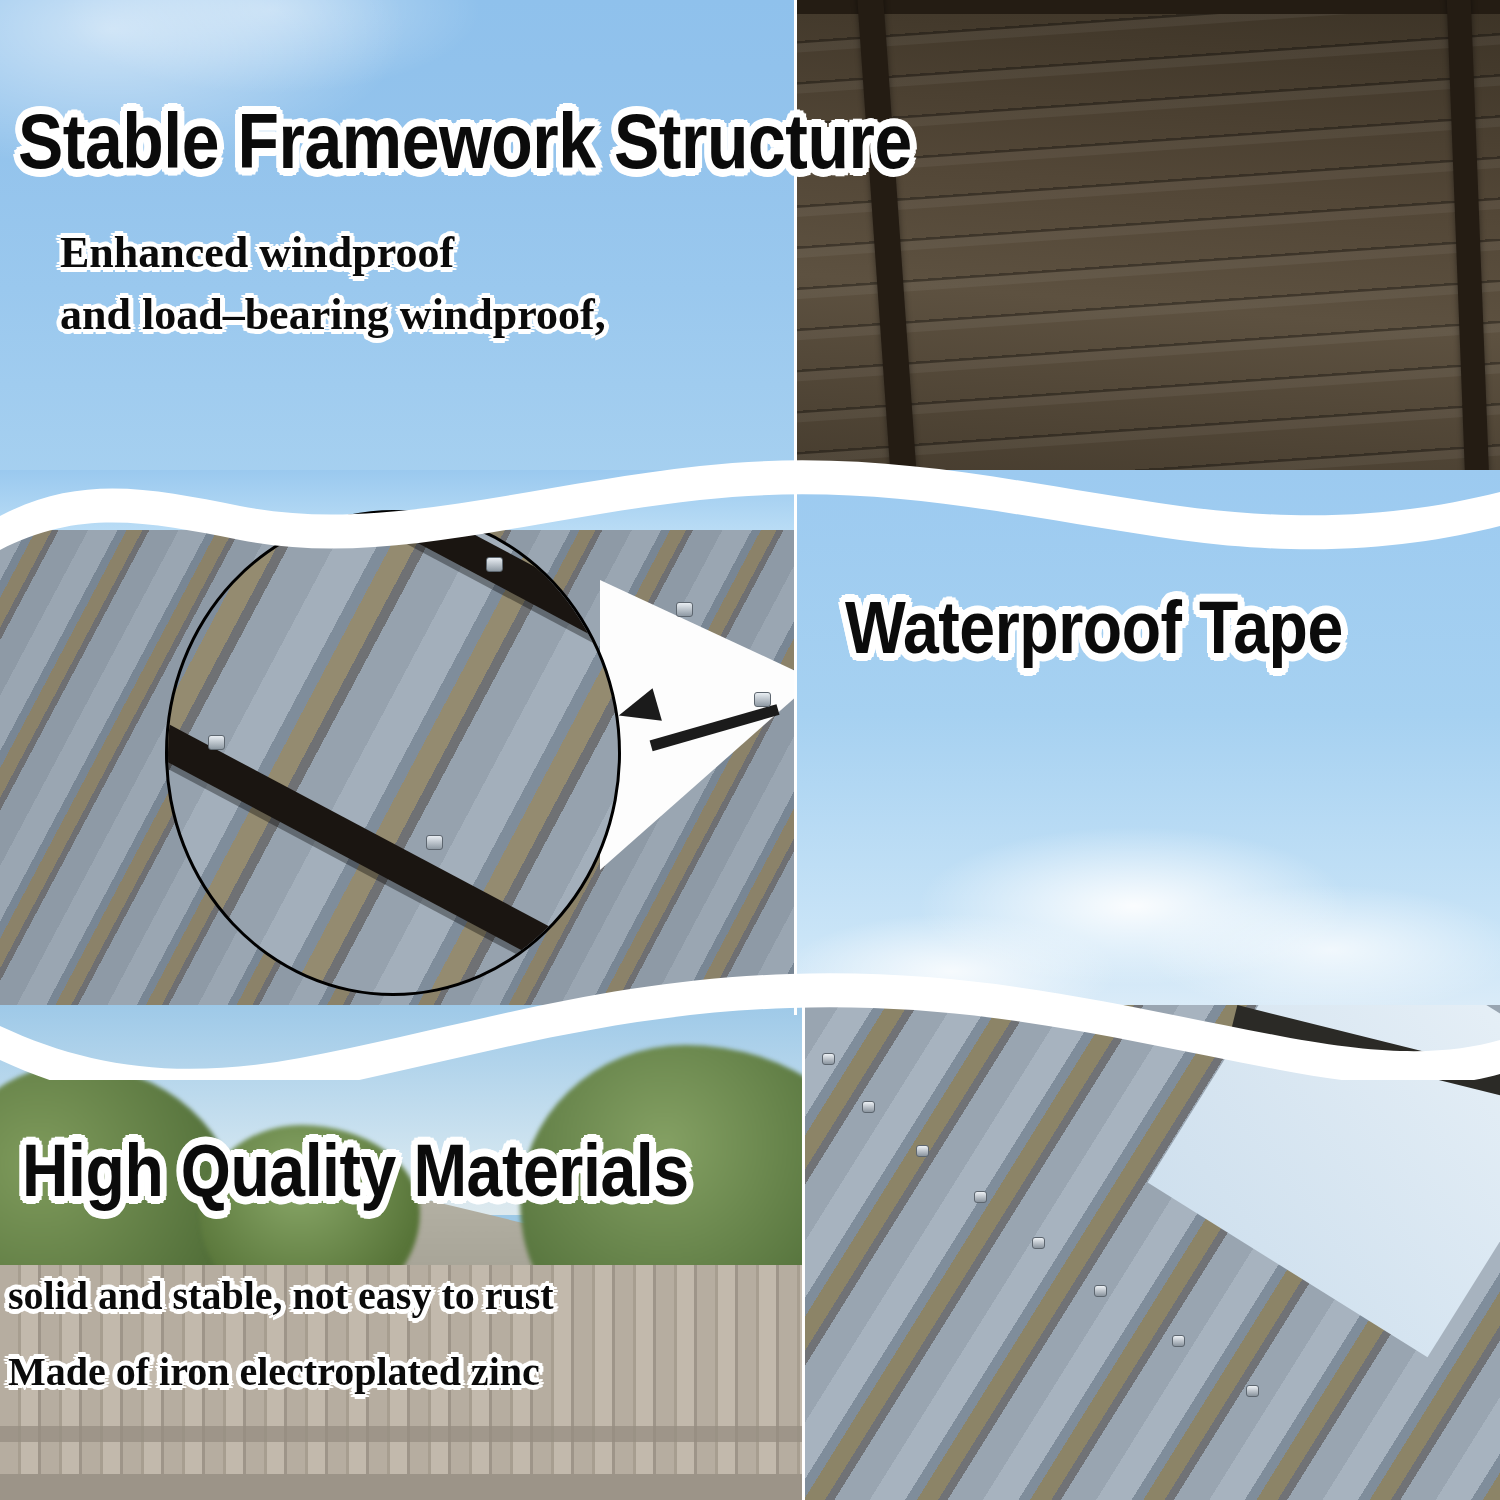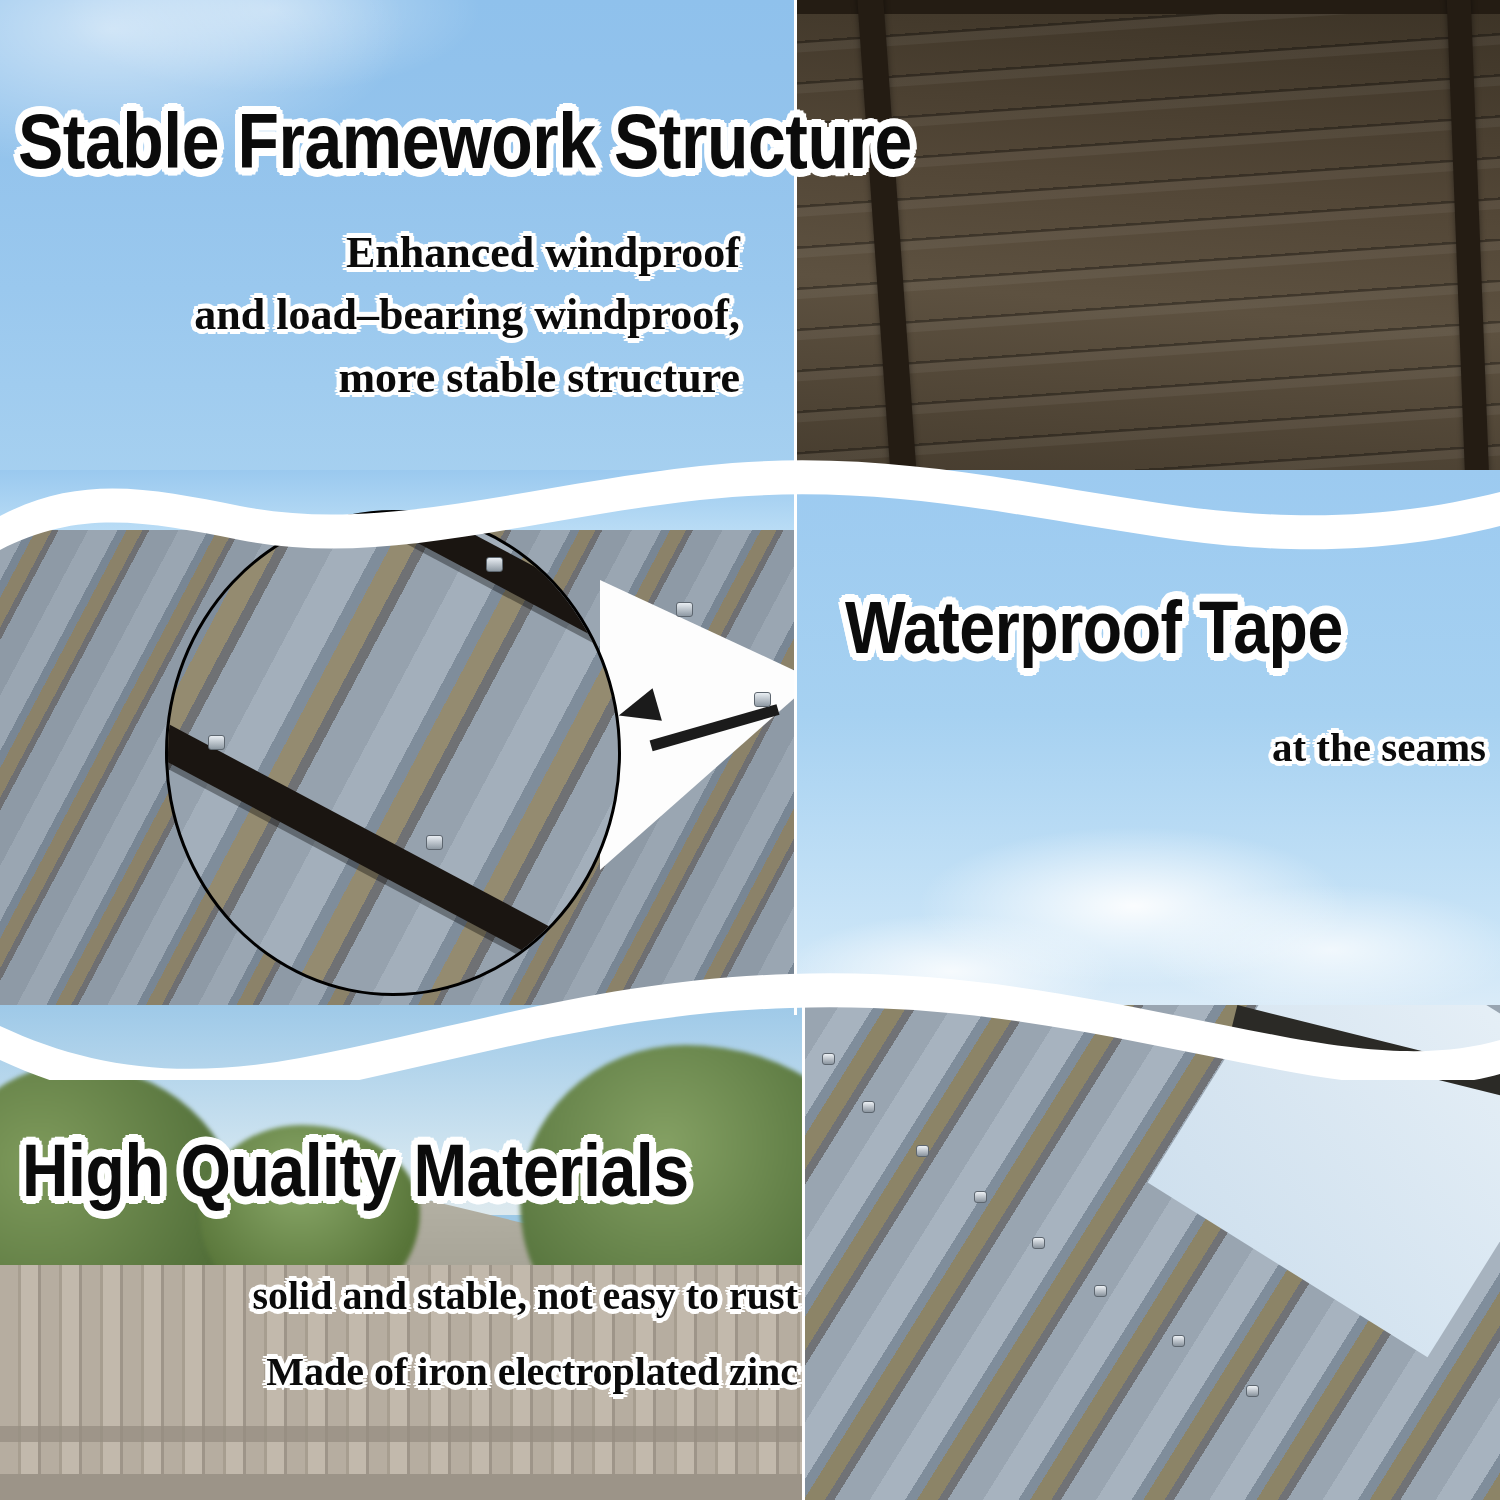--- a/index.html
+++ b/index.html
@@ -148,21 +148,21 @@
       -5px -5px 0 #fff, 5px -5px 0 #fff, -5px 5px 0 #fff, 5px 5px 0 #fff,
       -8px 0 0 #fff, 8px 0 0 #fff, 0 -8px 0 #fff, 0 8px 0 #fff,
       -7px -4px 0 #fff, 7px -4px 0 #fff, -7px 4px 0 #fff, 7px 4px 0 #fff,
       -4px -7px 0 #fff, 4px -7px 0 #fff, -4px 7px 0 #fff, 4px 7px 0 #fff;
   }
   .subtext{
     position:absolute;
     font-family:"Liberation Serif",serif;
     font-weight:bold;
     color:#0b0b0b;
-    text-align:right;
+    text-align:left;
     line-height:1.42;
     text-shadow:
       -4px 0 0 #fff, 4px 0 0 #fff, 0 -4px 0 #fff, 0 4px 0 #fff,
       -3px -3px 0 #fff, 3px -3px 0 #fff, -3px 3px 0 #fff, 3px 3px 0 #fff,
       -5px 0 0 #fff, 5px 0 0 #fff, 0 -5px 0 #fff, 0 5px 0 #fff,
       -4px -3px 0 #fff, 4px -3px 0 #fff, -4px 3px 0 #fff, 4px 3px 0 #fff;
   }
 
   #h1{left:18px;top:96px;font-size:78px;}
   #s1{left:60px;top:222px;width:680px;font-size:44px;}
@@ -245,26 +245,24 @@
 
   <svg class="divider" id="div2" viewBox="0 0 1500 130" preserveAspectRatio="none">
     <path d="M0,76 C90,118 180,130 300,108 C460,78 600,30 790,24 C980,18 1120,56 1280,86 C1390,107 1450,104 1500,90
              L1500,124 C1450,138 1390,141 1280,120 C1120,90 980,52 790,58 C600,64 460,112 300,142 C180,164 90,152 0,110 Z" fill="#ffffff"></path>
   </svg>
 
   <div class="headline" id="h1">Stable Framework Structure</div>
   <div class="subtext" id="s1">
     <div>Enhanced windproof</div>
     <div>and load–bearing windproof,</div>
-    <div>more stable structure</div>
   </div>
 
   <div class="headline" id="h2">Waterproof Tape</div>
   <div class="subtext" id="s2">
-    <div>at the seams</div>
   </div>
 
   <div class="headline" id="h3">High Quality Materials</div>
   <div class="subtext" id="s3">
     <div>solid and stable, not easy to rust</div>
     <div>Made of iron electroplated zinc</div>
   </div>
 
 </div>
 

